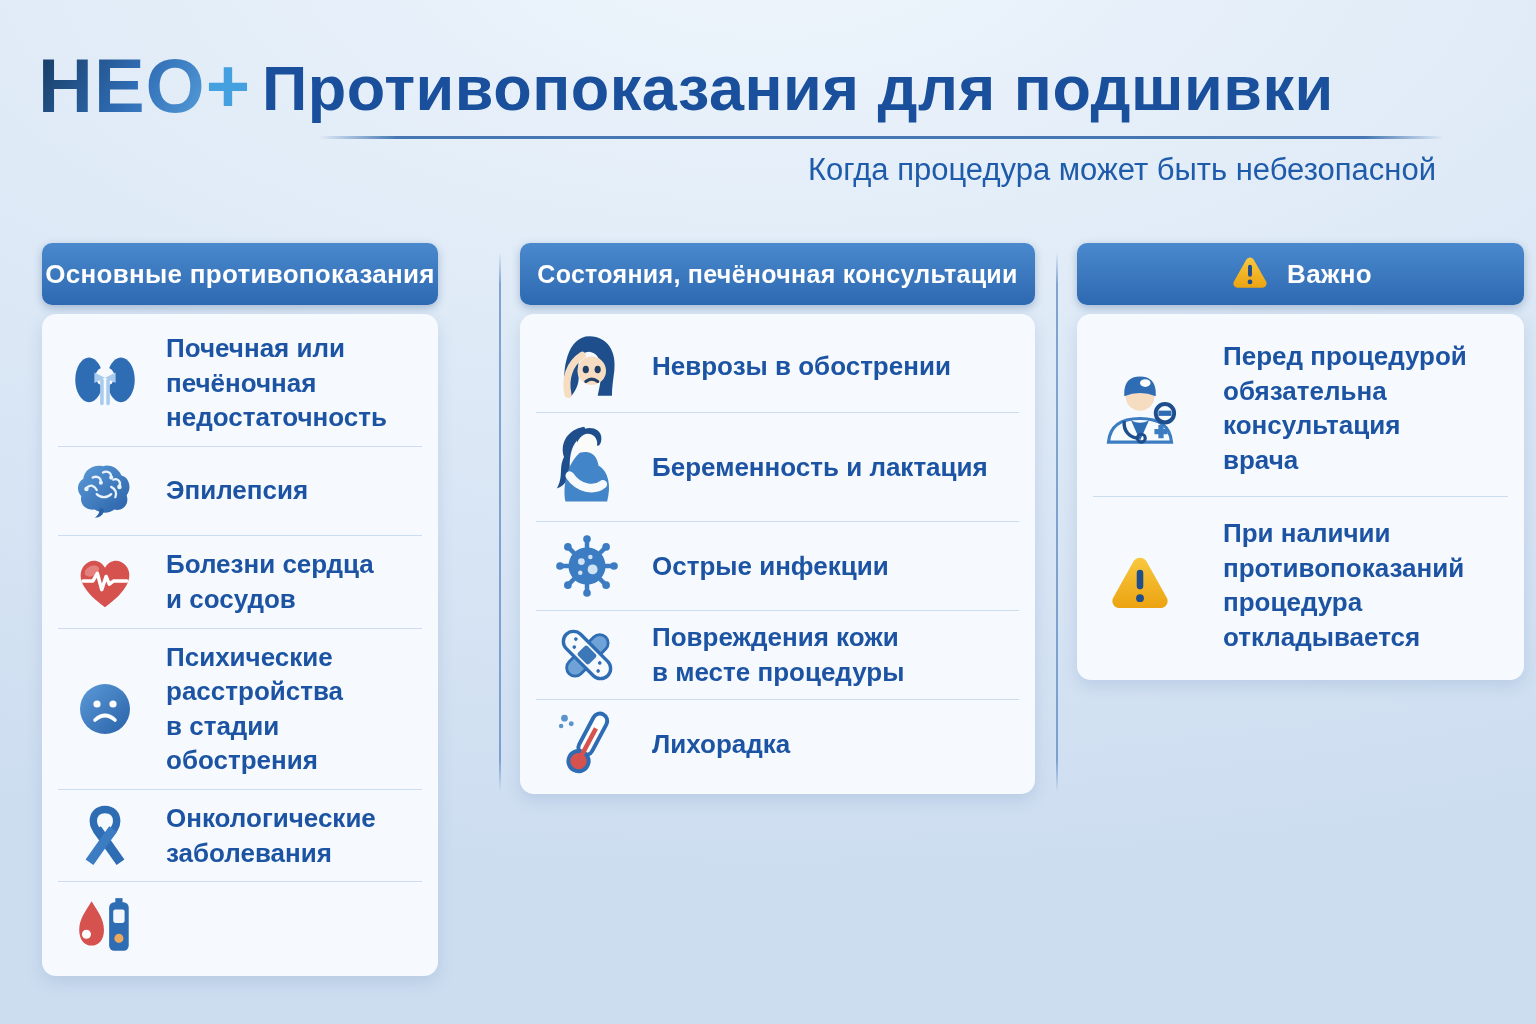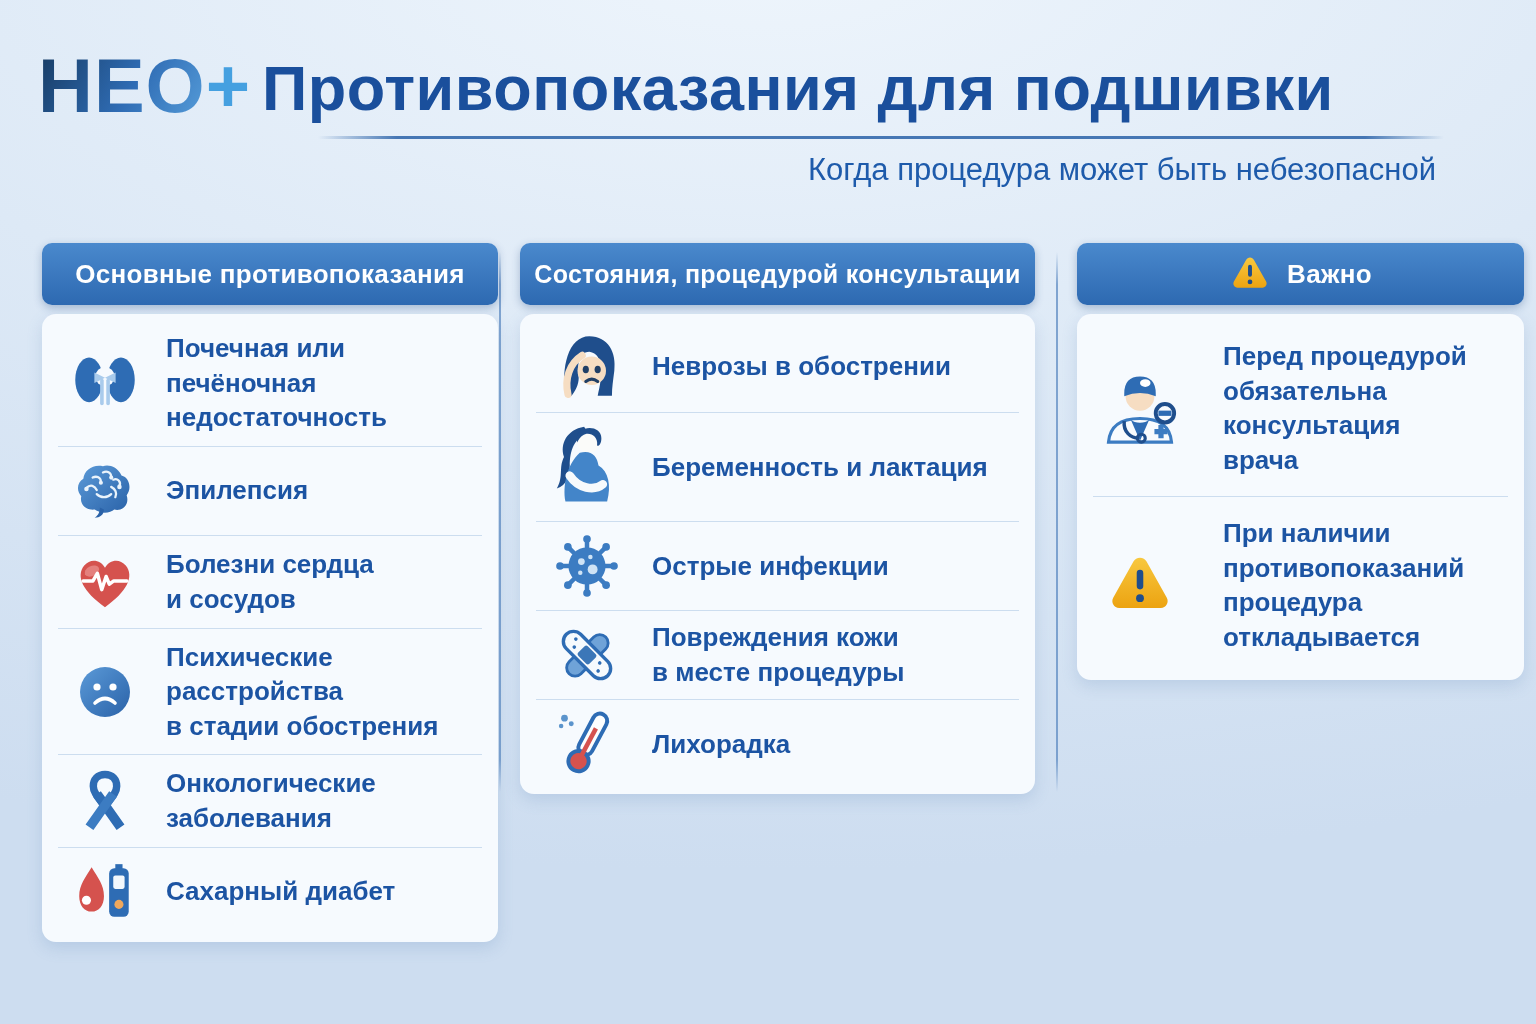--- a/index.html
+++ b/index.html
@@ -14,21 +14,21 @@
     background:linear-gradient(120deg,#16395f 0%,#2f6cb4 55%,#58a0dc 100%);
     -webkit-background-clip:text;background-clip:text;color:transparent;
   }
   .logo-plus{color:#45a0e0;font-weight:800;}
   .page-title{position:absolute;left:238px;top:52px;font-size:63px;font-weight:700;color:#1a4f9c;letter-spacing:.5px;white-space:nowrap;margin-left:24px;}
   .title-underline{position:absolute;left:318px;top:136px;width:1126px;height:3px;border-radius:2px;
     background:linear-gradient(90deg,rgba(42,98,168,0) 0%,rgba(42,98,168,.85) 7%,rgba(42,98,168,.85) 93%,rgba(42,98,168,0) 100%);}
   .page-subtitle{position:absolute;left:0;top:152px;width:1436px;text-align:right;font-size:31px;font-weight:400;color:#1e5bab;}
   
   .col{position:absolute;top:243px;}
-  .col1{left:42px;width:456px;}
+  .col1{left:42px;width:396px;}
   .col2{left:520px;width:515px;}
   .col3{left:1077px;width:447px;}
   .col-header{
     height:62px;border-radius:10px;display:flex;align-items:center;justify-content:center;gap:16px;
     background:linear-gradient(180deg,#4a89cd 0%,#2d69b1 100%);
     color:#fff;font-size:26px;font-weight:700;letter-spacing:.3px;
     box-shadow:0 3px 8px rgba(30,70,125,.30);
   }
   .col2 .col-header{font-size:25px;}
   .col-body{
@@ -281,28 +281,27 @@
             </svg>
           </span>
         <span class="txt">Онкологические заболевания</span>
       </div>
       <div class="item">
         <span class="ic">
             <svg width="66" height="66">
               <use href="#i-diabetes" xlink:href="#i-diabetes"></use>
             </svg>
           </span>
-        <span class="txt">Сахарный диабет</span>
       </div>
     </div>
   </section>
 
   <section class="col col2">
     <div class="col-header">
-      <span>Состояния, процедурой консультации</span>
+      <span>Состояния, печёночная консультации</span>
     </div>
     <div class="col-body">
       <div class="item">
         <span class="ic">
             <svg width="76" height="76">
               <use href="#i-stressed" xlink:href="#i-stressed"></use>
             </svg>
           </span>
         <span class="txt">Неврозы в обострении</span>
       </div>

